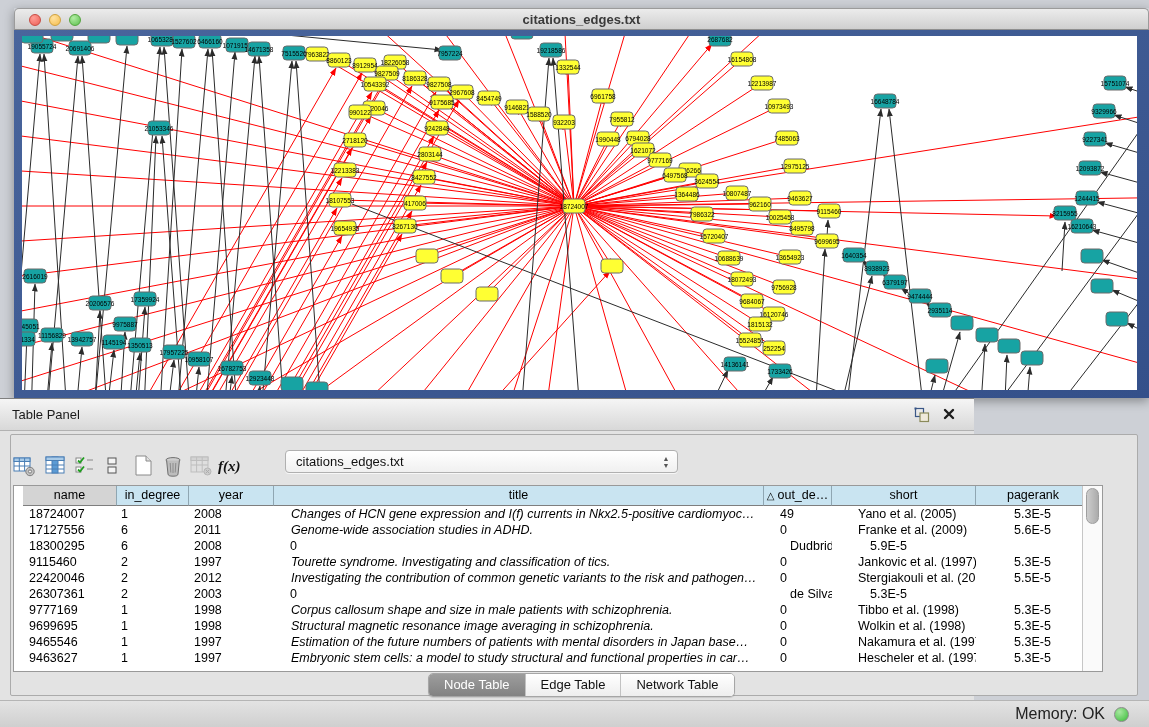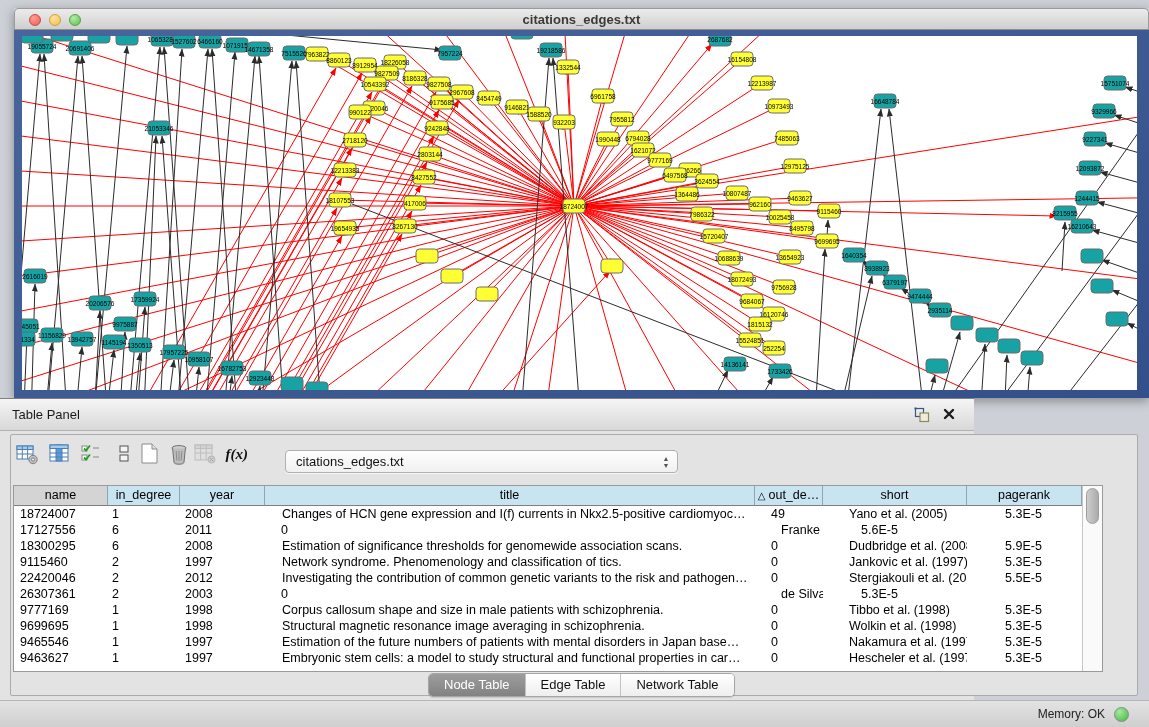--- a/index.html
+++ b/index.html
@@ -24,57 +24,57 @@
   
   .table-panel{position:absolute;left:0;top:398px;width:974px;height:302px;background:#e3e3e3;}
   .panel-titlebar{position:absolute;left:0;top:0;width:100%;height:33px;box-sizing:border-box;
     background:linear-gradient(#f5f5f5,#d8d8d8);border-top:1px solid #7f7f7f;border-bottom:1px solid #b2b2b2;}
   .panel-title{position:absolute;left:12px;top:0;line-height:32px;font-size:13px;color:#1a1a1a;}
   .panel-btn{position:absolute;top:8px;width:18px;height:18px;cursor:default;}
   .panel-inset{position:absolute;left:10px;top:36px;width:1128px;height:262px;
     border:1px solid #ababab;border-radius:2px;background:#e3e3e3;box-sizing:border-box;}
 
   
-  .tool-btn{position:absolute;top:43px;width:26px;height:26px;display:flex;align-items:center;justify-content:flex-end;}
+  .tool-btn{position:absolute;top:55px;width:26px;height:26px;display:flex;align-items:center;justify-content:flex-start;}
   .fx{font-family:"Liberation Serif",serif;font-style:italic;font-weight:bold;font-size:15px;color:#111;}
   .combo{position:absolute;left:285px;top:52px;width:393px;height:23px;box-sizing:border-box;
     background:linear-gradient(#ffffff,#f0f0f0);border:1px solid #b0b0b0;border-radius:4px;
     font-size:13px;color:#111;line-height:21px;padding-left:10px;box-shadow:0 1px 0 rgba(255,255,255,.7);}
   .combo .stepper{position:absolute;right:5px;top:2px;width:12px;height:17px;display:flex;flex-direction:column;
     align-items:center;justify-content:center;color:#555;font-size:7px;line-height:7px;}
 
   
   .table-wrap{position:absolute;left:13px;top:87px;width:1090px;height:187px;box-sizing:border-box;
     background:#fff;border:1px solid #999;}
-  .thead,.trow{display:grid;grid-template-columns:94px 72px 85px 490px 68px 144px 115px;}
+  .thead,.trow{display:grid;grid-template-columns:94px 72px 85px 490px 68px 144px 115px;margin-left:9px;}
   .thead{height:20px;}
   .thead .hcell{box-sizing:border-box;background:#c9e4f1;border-right:1px solid #8fa6b2;border-bottom:1px solid #7e7e7e;
     font-size:12.5px;color:#000;text-align:center;line-height:19px;overflow:hidden;white-space:nowrap;}
   .thead .hcell.first{background:#d4d4d4;}
   .sort-arrow{font-size:10px;margin-right:3px;}
   .tbody{position:relative;}
   .trow{height:16px;}
   .cell{font-size:12.5px;line-height:16px;color:#000;white-space:nowrap;overflow:hidden;box-sizing:border-box;}
   .cell.c0{padding-left:6px;} .cell.c1{padding-left:4px;} .cell.c2{padding-left:5px;}
-  .cell.c3{padding-left:17px;} .cell.c4{padding-left:16px;} .cell.c5{padding-left:26px;} .cell.c6{padding-left:38px;}
+  .cell.c3{padding-left:17px;font-style:italic;} .cell.c4{padding-left:16px;} .cell.c5{padding-left:26px;} .cell.c6{padding-left:38px;}
   .vscroll{position:absolute;right:0;top:0;width:20px;height:185px;background:#fafafa;border-left:1px solid #c6c6c6;box-sizing:border-box;}
   .vthumb{position:absolute;left:3px;top:2px;width:13px;height:36px;border-radius:7px;
     background:linear-gradient(90deg,#cdcdcd,#ababab);border:1px solid #9e9e9e;box-sizing:border-box;}
 
   
   .tabs{position:absolute;left:428px;top:275px;height:22px;display:flex;border:1px solid #a6a6a6;
     border-radius:5px;overflow:hidden;background:#fff;box-shadow:0 1px 1px rgba(0,0,0,.12);}
   .tab{padding:0 15px;font-size:13px;line-height:21px;color:#111;background:linear-gradient(#ffffff,#eeeeee);white-space:nowrap;}
   .tab + .tab{border-left:1px solid #c2c2c2;}
   .tab.sel{background:linear-gradient(#9d9d9d,#828282);color:#fff;border-left:none;}
 
   
   .status-bar{position:absolute;left:0;top:700px;width:1149px;height:27px;
     background:linear-gradient(#e3e3e3,#cfcfcf);border-top:1px solid #b5b5b5;box-sizing:border-box;}
-  .mem-label{position:absolute;right:44px;top:0;line-height:26px;font-size:12px;color:#222;}
+  .mem-label{position:absolute;right:44px;top:0;line-height:26px;font-size:16px;color:#222;}
   .mem-dot{position:absolute;right:20px;top:6px;width:15px;height:15px;border-radius:50%;
     background:radial-gradient(circle at 35% 30%,#a8e8a0,#38bc38);border:1px solid #8a8a8a;box-sizing:border-box;}
 </style>
 </head>
 <body>
 
 <div class="screen">
 
   <div class="net-window">
     <div class="titlebar">
@@ -617,38 +617,38 @@
             <div class="cell c2">2008</div>
             <div class="cell c3">Changes of HCN gene expression and I(f) currents in Nkx2.5-positive cardiomyoc…</div>
             <div class="cell c4">49</div>
             <div class="cell c5">Yano et al. (2005)</div>
             <div class="cell c6">5.3E-5</div>
           </div>
           <div class="trow">
             <div class="cell c0">17127556</div>
             <div class="cell c1">6</div>
             <div class="cell c2">2011</div>
+            <div class="cell c3">Genome-wide association studies in ADHD.</div>
             <div class="cell c4">0</div>
             <div class="cell c5">Franke et al. (2009)</div>
             <div class="cell c6">5.6E-5</div>
           </div>
           <div class="trow">
             <div class="cell c0">18300295</div>
             <div class="cell c1">6</div>
             <div class="cell c2">2008</div>
-            <div class="cell c3">Estimation of significance thresholds for genomewide association scans.</div>
             <div class="cell c4">0</div>
             <div class="cell c5">Dudbridge et al. (2008)</div>
             <div class="cell c6">5.9E-5</div>
           </div>
           <div class="trow">
             <div class="cell c0">9115460</div>
             <div class="cell c1">2</div>
             <div class="cell c2">1997</div>
-            <div class="cell c3">Network syndrome. Phenomenology and classification of tics.</div>
+            <div class="cell c3">Tourette syndrome. Investigating and classification of tics.</div>
             <div class="cell c4">0</div>
             <div class="cell c5">Jankovic et al. (1997)</div>
             <div class="cell c6">5.3E-5</div>
           </div>
           <div class="trow">
             <div class="cell c0">22420046</div>
             <div class="cell c1">2</div>
             <div class="cell c2">2012</div>
             <div class="cell c3">Investigating the contribution of common genetic variants to the risk and pathogen…</div>
             <div class="cell c4">0</div>

